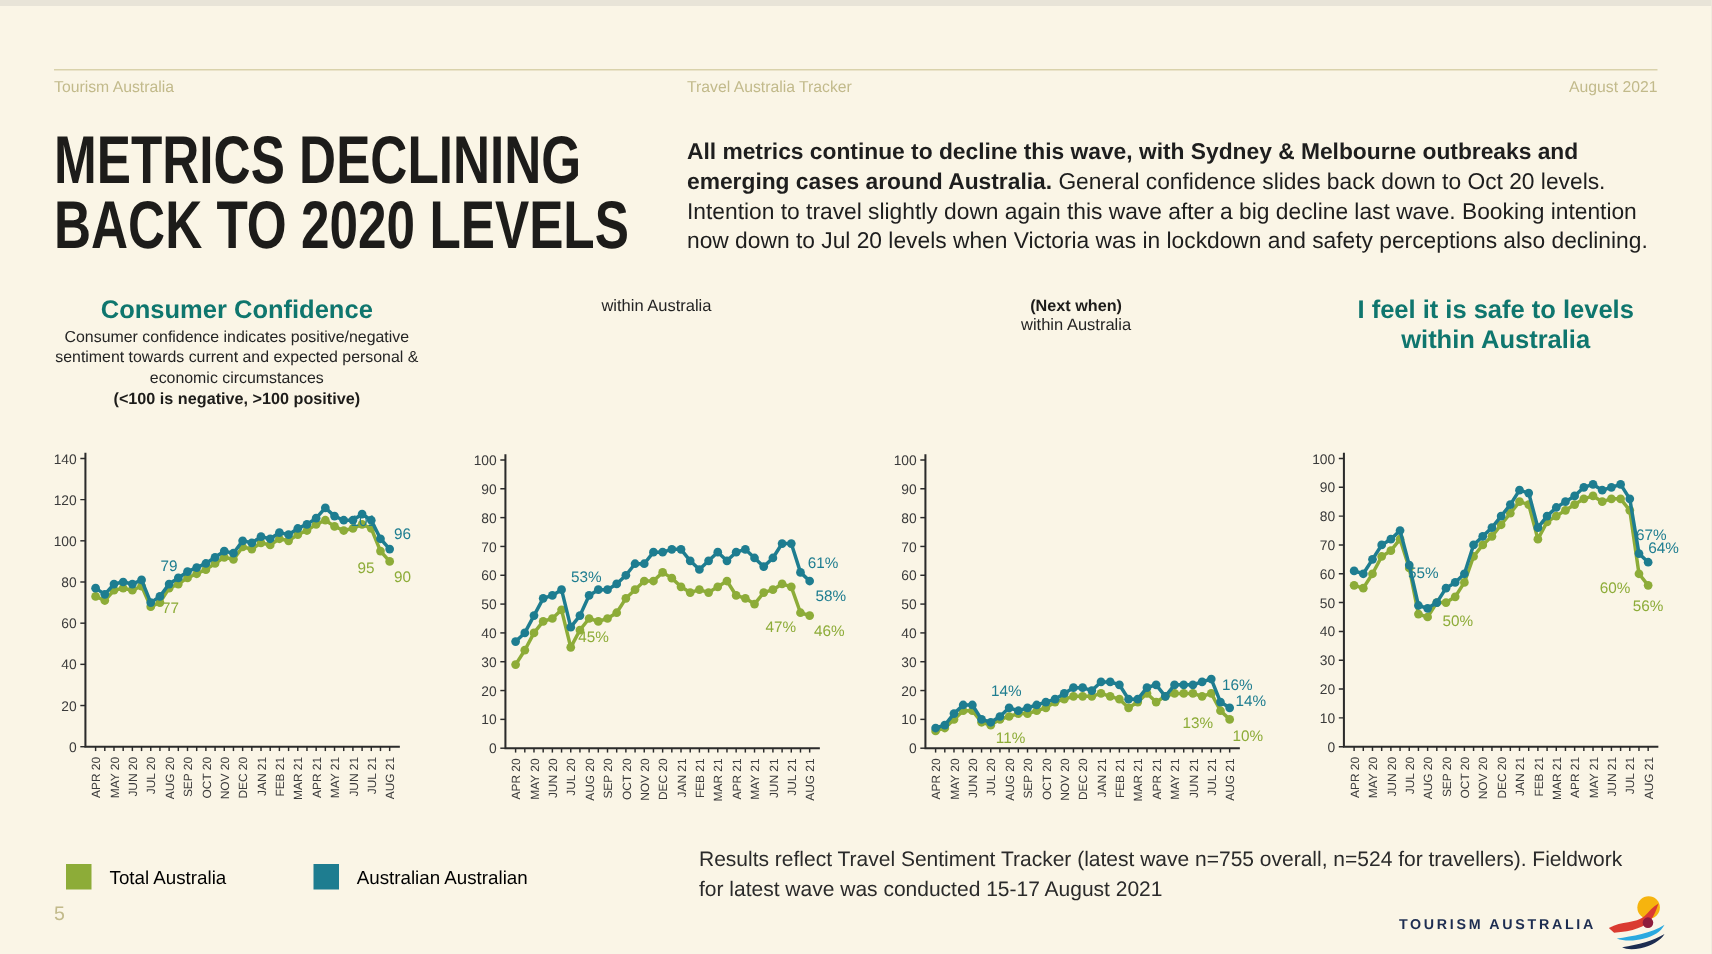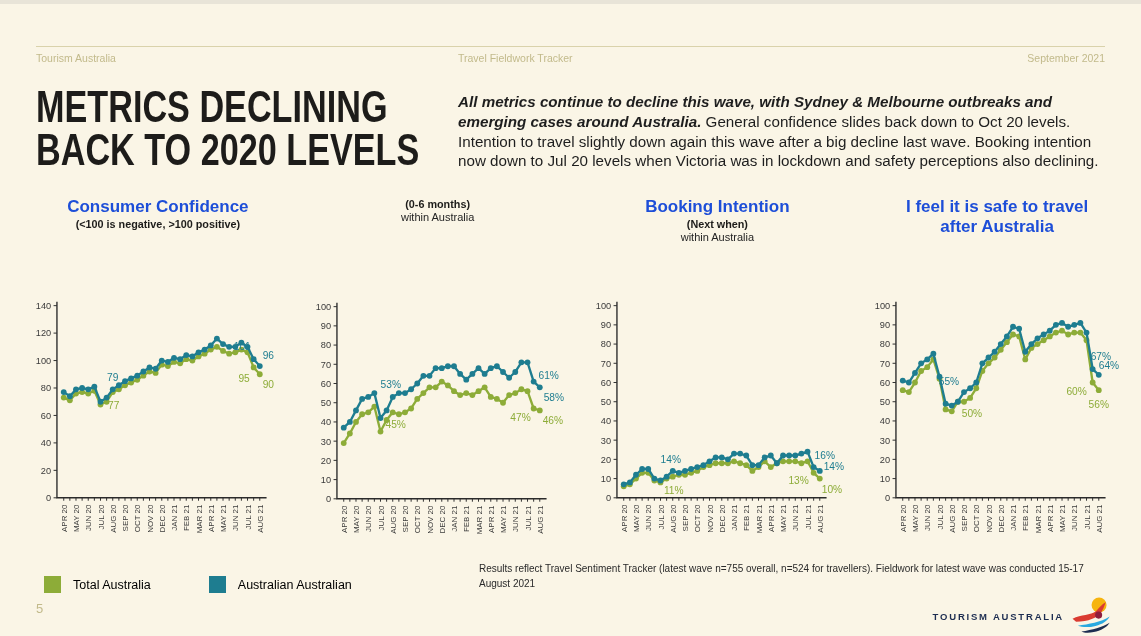--- a/index.html
+++ b/index.html
@@ -7,66 +7,67 @@
          font-family:"Liberation Sans",sans-serif;color:#2c2c2c;overflow:hidden;}
   
   .rule{position:absolute;left:36px;right:36px;top:42px;height:1px;background:#d9d2ab;}
   .hdr{position:absolute;top:48px;font-size:10.5px;color:#c2ba8b;}
   .hdr.left{left:36px}.hdr.center{left:458px}.hdr.right{right:36px;text-align:right}
   
   .headline{position:absolute;left:36px;top:82px;transform:scaleX(.76);transform-origin:0 0;
             font-weight:800;font-size:45px;line-height:.95;letter-spacing:0;color:#1d1c1a;white-space:nowrap;}
   
   .intro{position:absolute;left:458px;top:88px;width:655px;font-size:15.2px;line-height:1.3;color:#1e1e1e;}
-  .intro b{font-weight:700;font-style:italic;}
+  .intro b{font-weight:700;}
   
   .charts{position:absolute;left:22px;right:8px;top:193px;display:flex;gap:8px;}
   .col{flex:1;min-width:0;text-align:center;}
   .chead{height:97px;}
-  .ctitle{font-weight:700;font-size:17px;color:#1d4ed8;line-height:1.15;}
+  .ctitle{font-weight:700;font-size:17px;color:#0f766e;line-height:1.15;}
   .ctitle.narrow{max-width:205px;margin:0 auto;}
   .csub{font-size:10.6px;line-height:1.28;color:#242424;max-width:252px;margin:2px auto 0;}
   .csubb{font-size:10.8px;font-weight:700;color:#1d1c1a;margin-top:1px;}
   .csm{font-size:11px;color:#242424;margin-top:1px;}
   svg.chart{width:100%;height:auto;display:block;}
   
   .legend{position:absolute;left:44px;top:572px;display:flex;gap:58px;align-items:center;}
   .litem{display:flex;align-items:center;gap:12px;}
   .sw{width:17px;height:17px;}
   .llabel{font-size:12.5px;color:#000000;}
   .pagenum{position:absolute;left:36px;top:597px;font-size:13px;color:#c2ba8b;}
-  .foot{position:absolute;left:479px;top:558px;width:620px;font-size:10px;line-height:1.45;color:#2a2a2a;}
+  .foot{position:absolute;left:466px;top:558px;width:620px;font-size:14px;line-height:1.45;color:#2a2a2a;}
   .foot .src{font-weight:700;margin-top:9px;}
   .logo{position:absolute;right:26px;top:592px;display:flex;align-items:center;gap:5px;}
   .logotext{font-size:9.5px;font-weight:700;letter-spacing:1.8px;color:#1d2d51;}
 </style>
 </head>
 <body>
 
 <div class="slide">
 
   <div class="rule"></div>
   <div class="hdr left">Tourism Australia</div>
-  <div class="hdr center">Travel Fieldwork Tracker</div>
-  <div class="hdr right">September 2021</div>
+  <div class="hdr center">Travel Australia Tracker</div>
+  <div class="hdr right">August 2021</div>
 
   <div class="headline">
     <div>METRICS DECLINING</div>
     <div>BACK TO 2020 LEVELS</div>
   </div>
 
   <div class="intro">
     <b>All metrics continue to decline this wave, with Sydney &amp; Melbourne outbreaks and emerging cases around Australia.</b><span> General confidence slides back down to Oct 20 levels. Intention to travel slightly down again this wave after a big decline last wave. Booking intention now down to Jul 20 levels when Victoria was in lockdown and safety perceptions also declining.</span>
   </div>
 
   <div class="charts">
 
     <div class="col">
       <div class="chead">
         <div class="ctitle">Consumer Confidence</div>
+        <div class="csub">Consumer confidence indicates positive/negative sentiment towards current and expected personal &amp; economic circumstances</div>
         <div class="csubb">(&lt;100 is negative, &gt;100 positive)</div>
       </div>
       <svg class="chart" viewBox="0 0 280 252">
           <path d="M36 8 L36 210 L252 210" fill="none" stroke="#2b2b2b" stroke-width="1.4"></path>
           <line x1="32.5" y1="210" x2="36" y2="210" stroke="#2b2b2b" stroke-width="1"></line>
           <text x="30" y="213.5" text-anchor="end" font-size="9.5" fill="#3a3a3a">0</text>
           <line x1="32.5" y1="181.71428571428572" x2="36" y2="181.71428571428572" stroke="#2b2b2b" stroke-width="1"></line>
           <text x="30" y="185.21428571428572" text-anchor="end" font-size="9.5" fill="#3a3a3a">20</text>
           <line x1="32.5" y1="153.42857142857144" x2="36" y2="153.42857142857144" stroke="#2b2b2b" stroke-width="1"></line>
           <text x="30" y="156.92857142857144" text-anchor="end" font-size="9.5" fill="#3a3a3a">40</text>
@@ -202,21 +203,20 @@
           <text x="94.5" y="118.1" fill="#8dac38" font-size="10.5" text-anchor="middle">77</text>
           <text x="235.6875" y="58.15714285714287" fill="#1e7d90" font-size="10.5" text-anchor="end">101</text>
           <text x="248" y="67.22857142857143" fill="#1e7d90" font-size="10.5" text-anchor="start">96</text>
           <text x="234.6875" y="90.64285714285714" fill="#8dac38" font-size="10.5" text-anchor="end">95</text>
           <text x="248" y="96.71428571428571" fill="#8dac38" font-size="10.5" text-anchor="start">90</text>
         </svg>
     </div>
 
     <div class="col">
       <div class="chead">
-        <div class="csubb">(0-6 months)</div>
         <div class="csm">within Australia</div>
       </div>
       <svg class="chart" viewBox="0 0 280 252">
           <path d="M36 8 L36 210 L252 210" fill="none" stroke="#2b2b2b" stroke-width="1.4"></path>
           <line x1="32.5" y1="210" x2="36" y2="210" stroke="#2b2b2b" stroke-width="1"></line>
           <text x="30" y="213.5" text-anchor="end" font-size="9.5" fill="#3a3a3a">0</text>
           <line x1="32.5" y1="190.2" x2="36" y2="190.2" stroke="#2b2b2b" stroke-width="1"></line>
           <text x="30" y="193.7" text-anchor="end" font-size="9.5" fill="#3a3a3a">10</text>
           <line x1="32.5" y1="170.4" x2="36" y2="170.4" stroke="#2b2b2b" stroke-width="1"></line>
           <text x="30" y="173.9" text-anchor="end" font-size="9.5" fill="#3a3a3a">20</text>
@@ -358,21 +358,20 @@
           <text x="96.5" y="136.89999999999998" fill="#8dac38" font-size="10.5" text-anchor="middle">45%</text>
           <text x="243.6875" y="86.22" fill="#1e7d90" font-size="10.5" text-anchor="start">61%</text>
           <text x="249" y="109.16000000000001" fill="#1e7d90" font-size="10.5" text-anchor="start">58%</text>
           <text x="235.6875" y="129.94" fill="#8dac38" font-size="10.5" text-anchor="end">47%</text>
           <text x="248" y="132.92000000000002" fill="#8dac38" font-size="10.5" text-anchor="start">46%</text>
         </svg>
     </div>
 
     <div class="col">
       <div class="chead">
-        <div class="ctitle">Booking Intention</div>
         <div class="csubb">(Next when)</div>
         <div class="csm">within Australia</div>
       </div>
       <svg class="chart" viewBox="0 0 280 252">
           <path d="M36 8 L36 210 L252 210" fill="none" stroke="#2b2b2b" stroke-width="1.4"></path>
           <line x1="32.5" y1="210" x2="36" y2="210" stroke="#2b2b2b" stroke-width="1"></line>
           <text x="30" y="213.5" text-anchor="end" font-size="9.5" fill="#3a3a3a">0</text>
           <line x1="32.5" y1="190.2" x2="36" y2="190.2" stroke="#2b2b2b" stroke-width="1"></line>
           <text x="30" y="193.7" text-anchor="end" font-size="9.5" fill="#3a3a3a">10</text>
           <line x1="32.5" y1="170.4" x2="36" y2="170.4" stroke="#2b2b2b" stroke-width="1"></line>
@@ -515,21 +514,21 @@
           <text x="94.5" y="206.22" fill="#8dac38" font-size="10.5" text-anchor="middle">11%</text>
           <text x="239.6875" y="170.32" fill="#1e7d90" font-size="10.5" text-anchor="start">16%</text>
           <text x="249" y="181.28" fill="#1e7d90" font-size="10.5" text-anchor="start">14%</text>
           <text x="233.6875" y="196.26" fill="#8dac38" font-size="10.5" text-anchor="end">13%</text>
           <text x="247" y="205.2" fill="#8dac38" font-size="10.5" text-anchor="start">10%</text>
         </svg>
     </div>
 
     <div class="col">
       <div class="chead">
-        <div class="ctitle narrow">I feel it is safe to travel after Australia</div>
+        <div class="ctitle narrow">I feel it is safe to levels within Australia</div>
       </div>
       <svg class="chart" viewBox="0 0 280 252">
           <path d="M36 8 L36 210 L252 210" fill="none" stroke="#2b2b2b" stroke-width="1.4"></path>
           <line x1="32.5" y1="210" x2="36" y2="210" stroke="#2b2b2b" stroke-width="1"></line>
           <text x="30" y="213.5" text-anchor="end" font-size="9.5" fill="#3a3a3a">0</text>
           <line x1="32.5" y1="190.2" x2="36" y2="190.2" stroke="#2b2b2b" stroke-width="1"></line>
           <text x="30" y="193.7" text-anchor="end" font-size="9.5" fill="#3a3a3a">10</text>
           <line x1="32.5" y1="170.4" x2="36" y2="170.4" stroke="#2b2b2b" stroke-width="1"></line>
           <text x="30" y="173.9" text-anchor="end" font-size="9.5" fill="#3a3a3a">20</text>
           <line x1="32.5" y1="150.6" x2="36" y2="150.6" stroke="#2b2b2b" stroke-width="1"></line>

